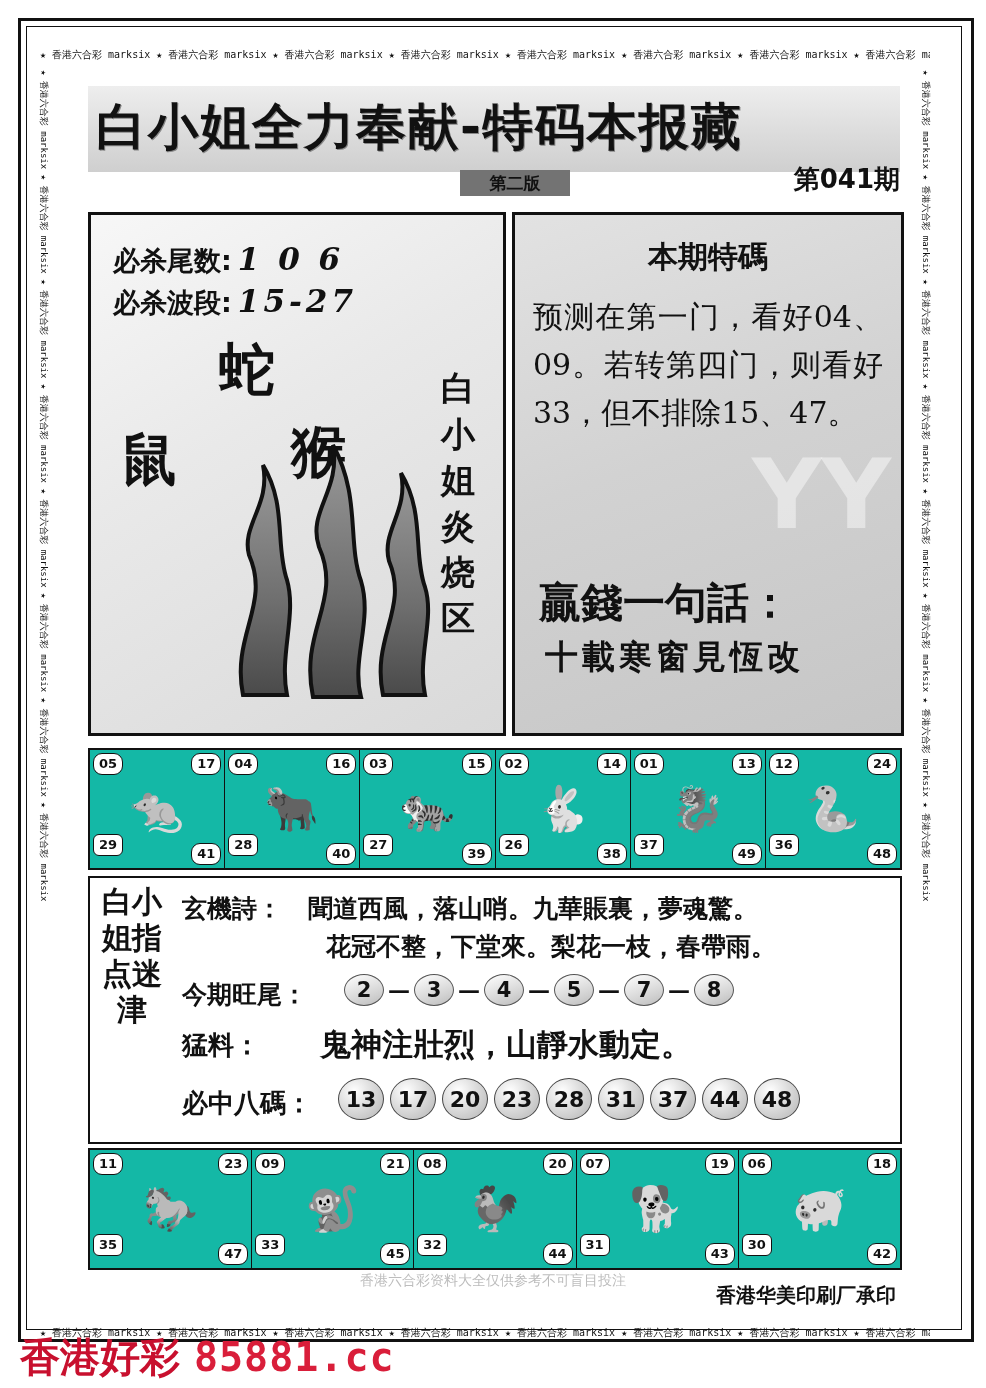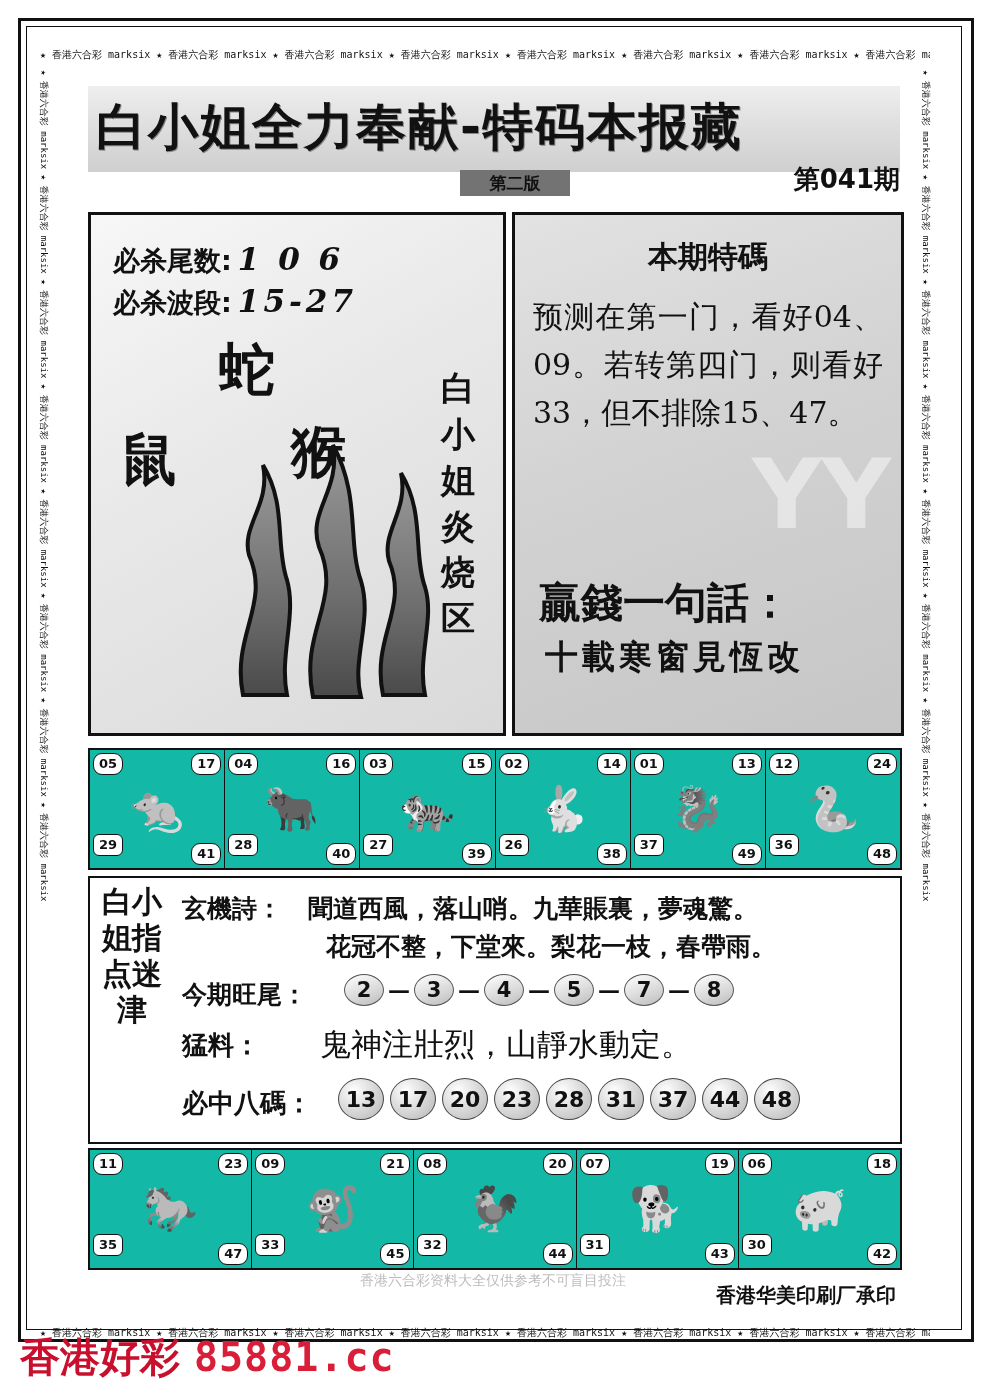--- a/index.html
+++ b/index.html
@@ -60,21 +60,21 @@
   .mid{position:absolute;left:88px;top:876px;width:810px;height:264px;border:2px solid #111;background:#fff;}
   .mid-left{position:absolute;left:6px;top:6px;width:72px;height:250px;font-size:30px;font-weight:bold;line-height:36px;text-align:center;color:#111;}
   .poem-label{position:absolute;left:92px;top:14px;font-size:25px;font-weight:bold;color:#111;}
   .poem-l1{position:absolute;left:218px;top:14px;font-size:25px;font-weight:bold;color:#111;white-space:nowrap;}
   .poem-l2{position:absolute;left:236px;top:52px;font-size:25px;font-weight:bold;color:#111;white-space:nowrap;}
   .tail-label{position:absolute;left:92px;top:100px;font-size:25px;font-weight:bold;color:#111;}
   .tail-row{position:absolute;left:254px;top:96px;display:flex;align-items:center;gap:4px;}
   .tball{width:38px;height:30px;border-radius:50%;background:linear-gradient(160deg,#fff 0%,#d8d8d8 60%,#bdbdbd 100%);border:1px solid #555;font-size:21px;font-weight:bold;color:#111;display:flex;align-items:center;justify-content:center;}
   .dash{font-size:22px;font-weight:bold;color:#111;}
   .hot-label{position:absolute;left:92px;top:150px;font-size:26px;font-weight:bold;color:#111;}
-  .hot-text{position:absolute;left:230px;top:146px;font-size:31px;font-weight:normal;color:#111;white-space:nowrap;text-align:right;}
+  .hot-text{position:absolute;left:230px;top:146px;font-size:31px;font-weight:bold;color:#111;white-space:nowrap;text-align:right;}
   .eight-label{position:absolute;left:92px;top:208px;font-size:26px;font-weight:bold;color:#111;}
   .eight-row{position:absolute;left:248px;top:200px;display:flex;gap:6px;}
   .eball{width:44px;height:40px;border-radius:50%;background:radial-gradient(circle at 35% 30%,#fff 0%,#dcdcdc 45%,#b4b4b4 100%);border:1px solid #444;font-size:22px;font-weight:bold;color:#111;display:flex;align-items:center;justify-content:center;}
 
   
   .footer-note{position:absolute;left:0;top:1272px;width:986px;text-align:center;font-size:14px;color:#bdbdbd;}
   .printer{position:absolute;right:90px;top:1282px;font-size:20px;font-weight:bold;color:#111;}
   .watermark{position:absolute;left:20px;top:1330px;font-size:40px;font-weight:bold;color:#c8102e;white-space:nowrap;}
   .watermark .wm1{color:#c8102e;}
   .watermark .wm2{color:#d91e3a;font-family:"DejaVu Sans Mono","Liberation Mono",monospace;letter-spacing:1px;}

